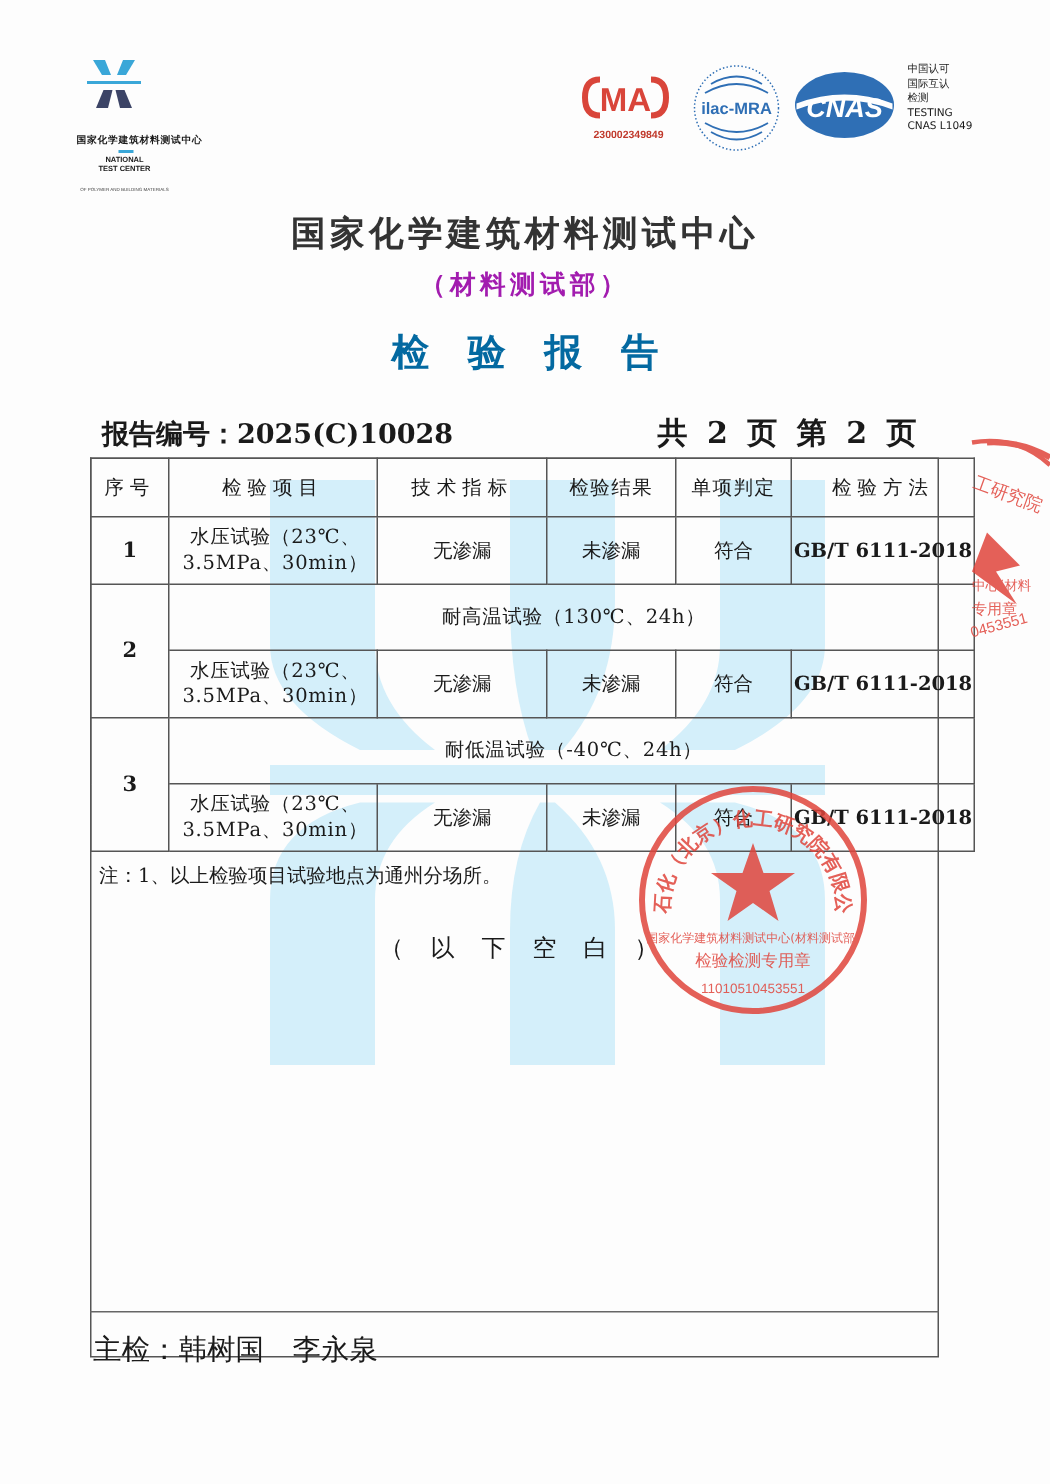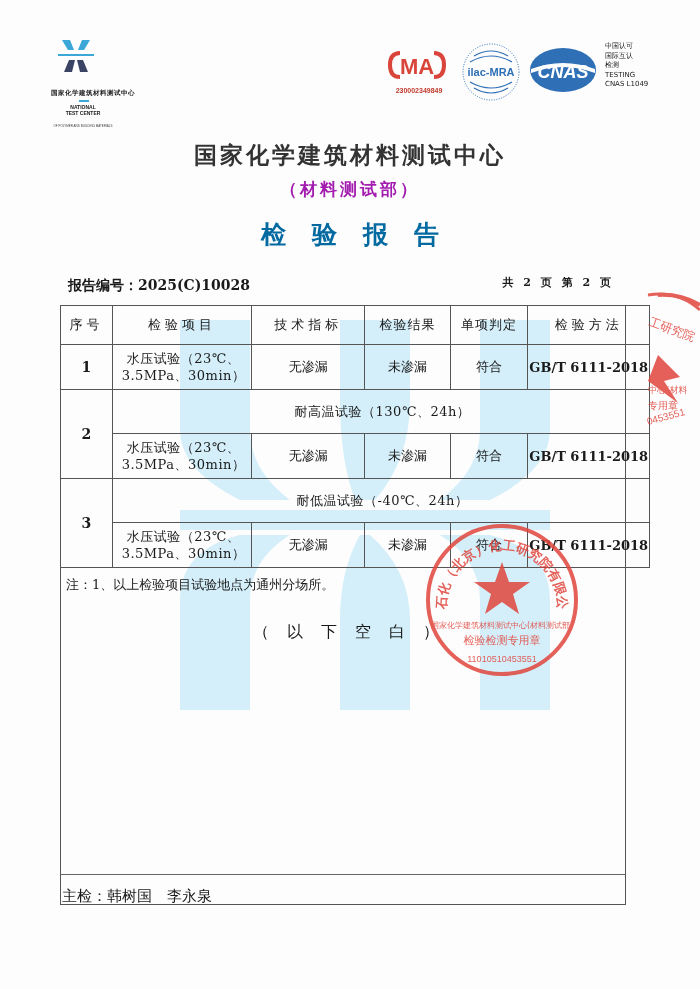--- a/index.html
+++ b/index.html
@@ -21,43 +21,43 @@
   .ma-num { left: 384px; top: 87px; width: 70px; font-size: 7px; color: #c0392b; font-weight: bold; font-family: "Liberation Sans", sans-serif; text-align:center; }
   .ilac { left: 460px; top: 42px; width: 62px; height: 60px; }
   .cnas { left: 529px; top: 47px; width: 68px; height: 46px; }
   .cnas-text { left: 605px; top: 42px; font-size: 7px; line-height: 9.5px; font-family: "DejaVu Sans", sans-serif; font-weight: normal; }
 
   
   .title1 { left: 0; width: 700px; top: 140px; text-align: center; font-size: 23px; font-weight: bold; letter-spacing: 3px; color: #333; }
   .title2 { left: 0; width: 700px; top: 178px; text-align: center; font-size: 17px; font-weight: bold; letter-spacing: 3px; color: #a21caf; }
   .title3 { left: 0; width: 700px; top: 218px; text-align: center; font-size: 25px; font-weight: bold; letter-spacing: 26px; color: #0369a1; text-indent: 26px; }
 
-  .report-no { left: 68px; top: 277px; font-size: 14px; font-weight: bold; }
-  .pages { right: 86px; top: 275px; font-size: 11px; font-weight: bold; letter-spacing: 3px; }
+  .report-no { left: 68px; top: 277px; font-size: 18px; font-weight: bold; }
+  .pages { right: 86px; top: 275px; font-size: 20px; font-weight: bold; letter-spacing: 3px; }
 
   
   .watermark { left: 180px; top: 320px; width: 370px; height: 390px; }
 
   
   .frame { left: 60px; top: 305px; width: 566px; height: 600px; border: 1px solid #555; box-sizing: border-box; }
   table.grid { position: absolute; left: 60px; top: 305px; width: 590px; border-collapse: collapse; font-size: 13px; }
   table.grid td { border: 1px solid #555; text-align: center; vertical-align: middle; padding: 0; }
   table.grid tr.hdr td { height: 38px; letter-spacing: 4px; font-weight: normal; }
   table.grid tr.row td { height: 44px; }
   table.grid tr.sub td { height: 43px; }
   td.left { text-align: right; padding-left: 3px !important; line-height: 17px; letter-spacing: 0.5px; }
   td.method { font-weight: bold; font-size: 13px; }
   td.num { font-weight: bold; font-size: 14px; }
 
   .notes { left: 66px; top: 572px; font-size: 13px; line-height: 26px; }
   .note2 { padding-left: 36px; }
   .blank { left: 0; width: 700px; top: 622px; text-align: center; font-size: 16px; letter-spacing: 18px; text-indent: 10px; }
 
   .footer-line { left: 60px; top: 874px; width: 566px; height: 1px; background: #666; }
-  .inspector { left: 62px; top: 887px; font-size: 15px; font-family: "DejaVu Sans", sans-serif; }
+  .inspector { left: 62px; top: 887px; font-size: 19px; font-family: "DejaVu Sans", sans-serif; }
 
   .seal { left: 424px; top: 522px; width: 156px; height: 156px; }
   .seal-partial { left: 618px; top: 285px; width: 82px; height: 150px; }
 </style>
 </head>
 <body>
 
 <svg class="abs logo-mark" viewBox="0 0 36 36">
   <path d="M4 2 L12 2 L16 12 L10 12 Z" fill="#3aa7d8"></path>
   <path d="M32 2 L24 2 L20 12 L26 12 Z" fill="#3aa7d8"></path>

